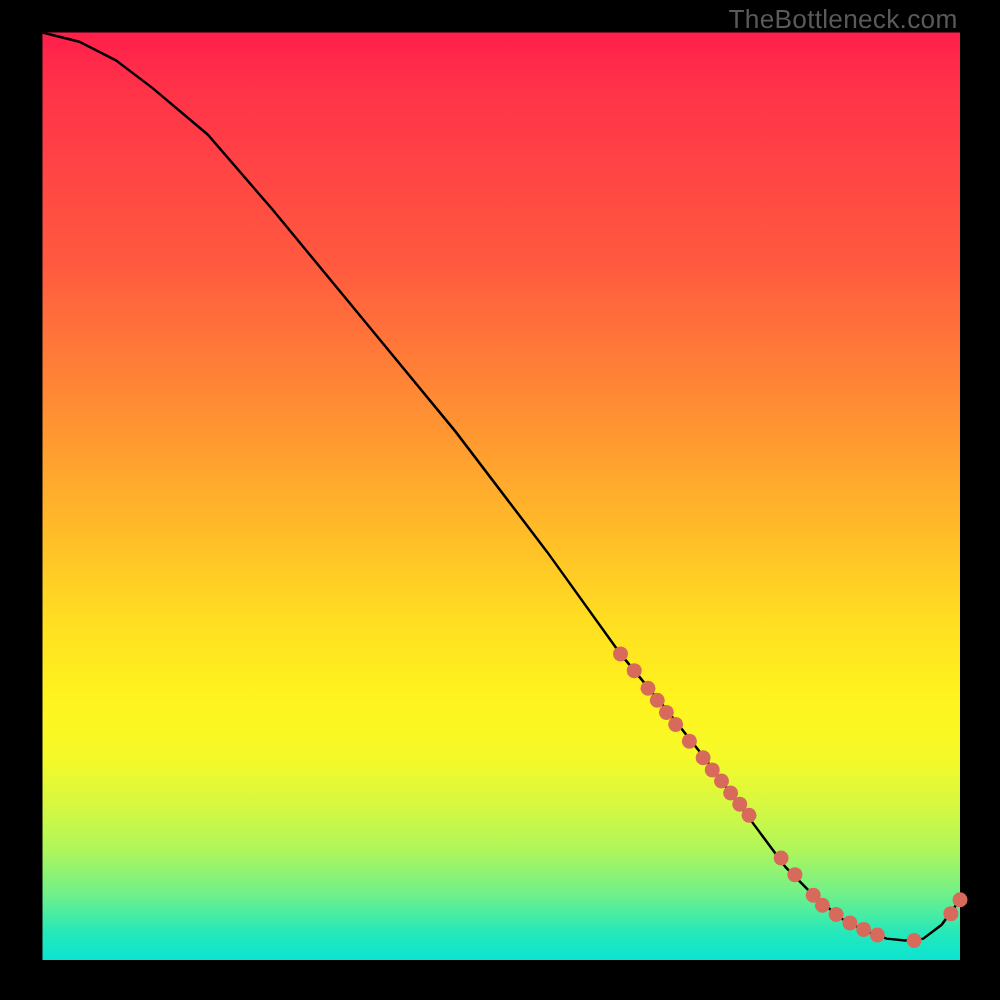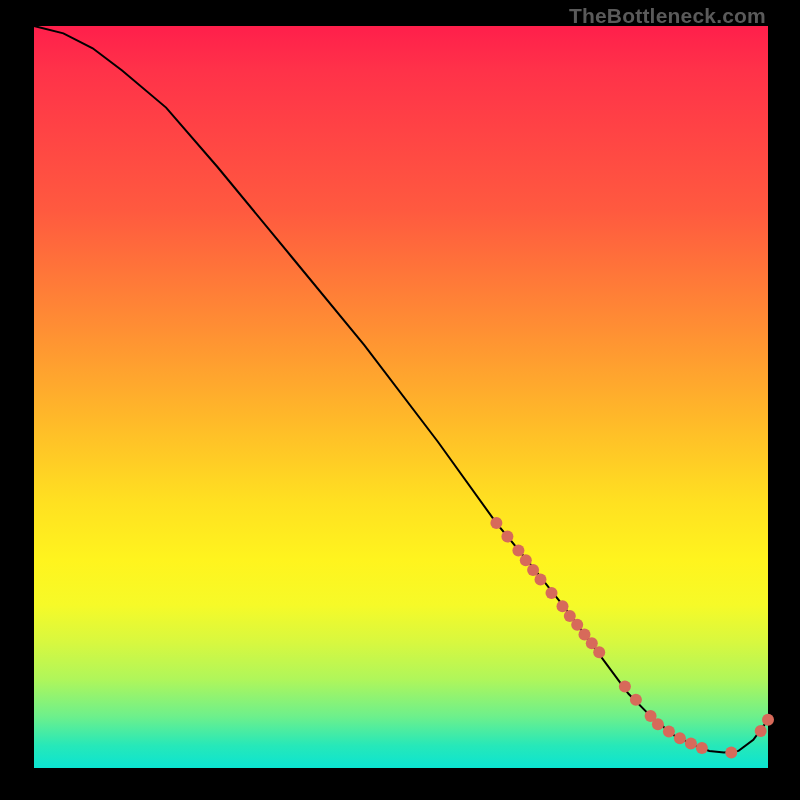--- a/index.html
+++ b/index.html
@@ -39,21 +39,21 @@
       #26e8b9 97%,
       #0be4d2 100%
     );
   }
   .watermark {
     position: absolute;
     top: 4px;
     right: 34px;
     color: #5a5a5a;
     font-size: 21px;
-    font-weight: 700;
+    font-weight: 400;
     letter-spacing: 0.2px;
   }
   svg.curve {
     position: absolute;
     left: 0;
     top: 0;
     width: 734px;
     height: 742px;
     overflow: visible;
   }

